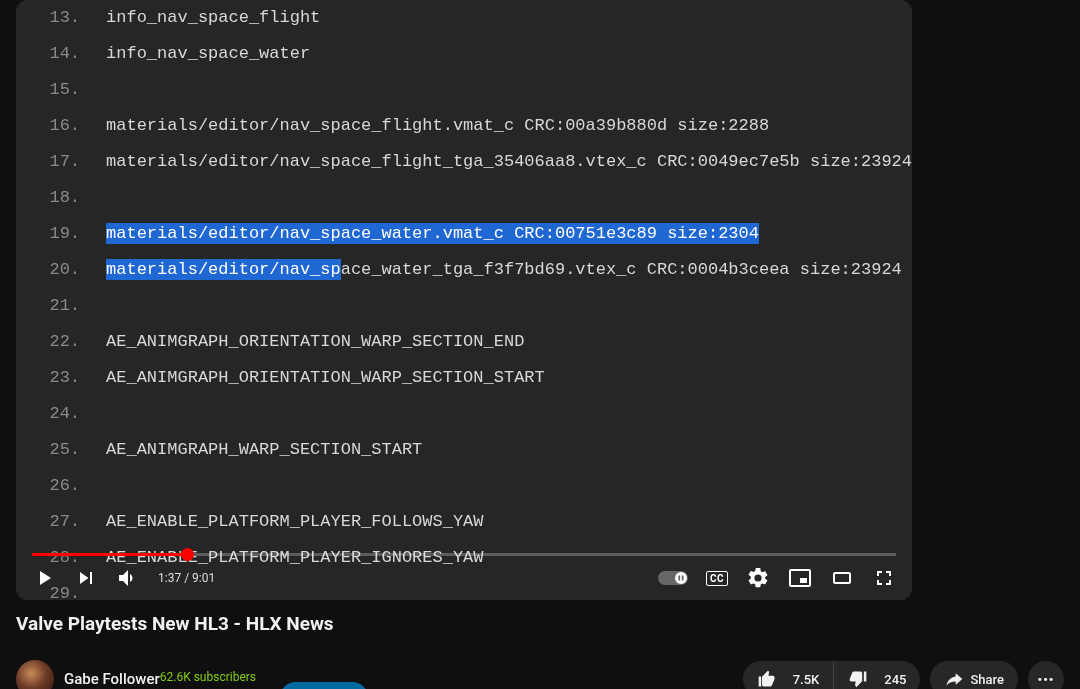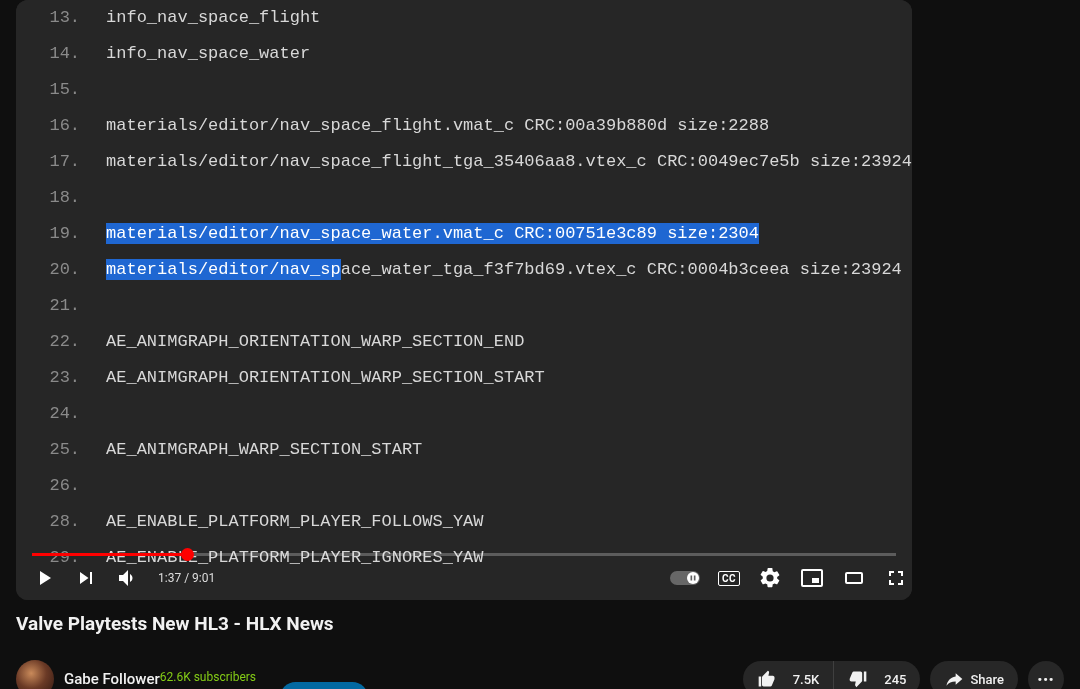--- a/index.html
+++ b/index.html
@@ -65,21 +65,21 @@
     position: absolute;
     width: 13px; height: 13px;
     border-radius: 50%;
     background: #ff0000;
     top: -5px;
     left: calc(17.9% - 6px);
   }
 
   .controls {
     position: absolute;
-    left: 16px; right: 4px; bottom: 0;
+    left: 16px; right: 16px; bottom: 0;
     height: 44px;
     display: flex;
     align-items: center;
     gap: 18px;
     color: #fff;
     font-size: 12px;
   }
   .controls .spacer { flex: 1; }
   .ctrl-icon {
     display: flex;
@@ -181,20 +181,21 @@
         <div class="ln">17.</div>
         <div class="ln">18.</div>
         <div class="ln">19.</div>
         <div class="ln">20.</div>
         <div class="ln">21.</div>
         <div class="ln">22.</div>
         <div class="ln">23.</div>
         <div class="ln">24.</div>
         <div class="ln">25.</div>
         <div class="ln">26.</div>
+        <div class="ln">27.</div>
         <div class="ln">28.</div>
         <div class="ln">29.</div>
       </div>
     <div class="code-lines" id="codebody"><div class="row">info_nav_space_flight</div><div class="row">info_nav_space_water</div><div class="row">&nbsp;</div><div class="row">materials/editor/nav_space_flight.vmat_c CRC:00a39b880d size:2288</div><div class="row">materials/editor/nav_space_flight_tga_35406aa8.vtex_c CRC:0049ec7e5b size:23924</div><div class="row">&nbsp;</div><div class="row"><span class="hl">materials/editor/nav_space_water.vmat_c CRC:00751e3c89 size:2304</span></div><div class="row"><span class="partial-hl">materials/editor/nav_sp</span><span class="rest">ace_water_tga_f3f7bd69.vtex_c CRC:0004b3ceea size:23924</span></div><div class="row">&nbsp;</div><div class="row">AE_ANIMGRAPH_ORIENTATION_WARP_SECTION_END</div><div class="row">AE_ANIMGRAPH_ORIENTATION_WARP_SECTION_START</div><div class="row">&nbsp;</div><div class="row">AE_ANIMGRAPH_WARP_SECTION_START</div><div class="row">&nbsp;</div><div class="row">AE_ENABLE_PLATFORM_PLAYER_FOLLOWS_YAW</div><div class="row">AE_ENABLE_PLATFORM_PLAYER_IGNORES_YAW</div><div class="row">&nbsp;</div></div>
   </div>
 
   <div class="progress-bar">
     <div class="progress-played"></div>
     <div class="scrubber"></div>
   </div>

